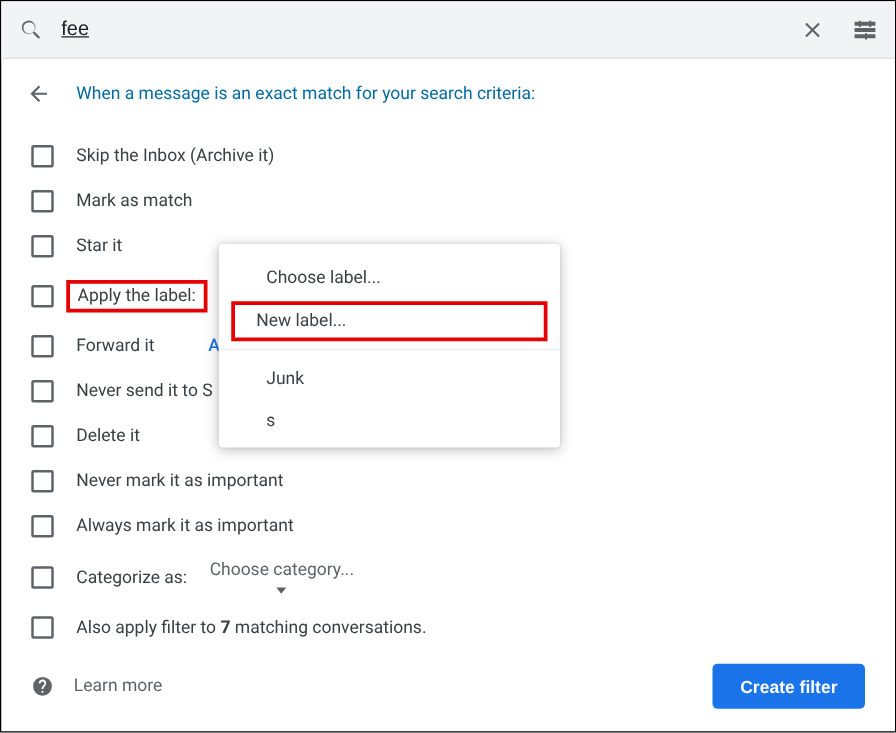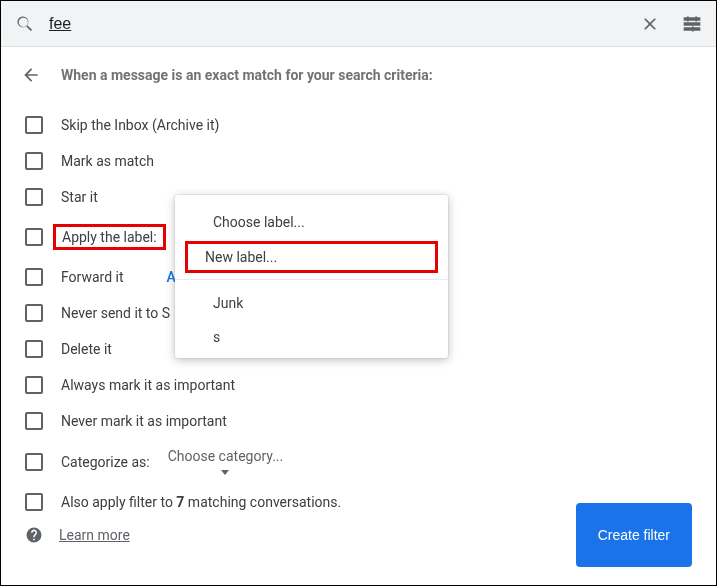--- a/index.html
+++ b/index.html
@@ -29,21 +29,21 @@
     background: transparent;
     font-size: 16px;
     color: #202124;
     outline: none;
     padding: 0 14px;
   }
   .searchbar .right-icons { display:flex; align-items:center; gap:22px; }
   .content { padding: 18px 20px 0 20px; position:relative; }
   .headerrow { display:flex; align-items:center; gap:20px; margin-bottom:22px; }
   .back-icon { color:#5f6368; width:20px; height:20px; }
-  .headerrow .htext { font-size:14px; color:#737373;font-weight:bold; }
+  .headerrow .htext { font-size:14px; color:#0369a1; }
   .option-row {
     display:flex; align-items:center; gap:18px;
     padding: 9px 4px;
     font-size:14px;
     color:#3c4043;
   }
   .checkbox {
     width:18px; height:18px;
     border:2px solid #5f6368;
     border-radius:2px;
@@ -73,27 +73,27 @@
     margin: 2px 10px 6px 10px;
     padding:5px 0 5px 17px;
   }
   .dropdown .dd-divider { height:1px; background:#e8eaed; margin:4px 0 6px; }
   .footer {
     position:absolute;
     bottom:18px; left:0; right:0;
     display:flex; align-items:center; justify-content:space-between;
     padding:0 24px;
   }
-  .footer-left { display:flex; align-items:center; gap:16px; color:#5f6368; font-size:14px;text-decoration:underline; }
+  .footer-left { display:flex; align-items:center; gap:16px; color:#5f6368; font-size:14px; }
   .q-icon { width:18px;height:18px;color:#5f6368; }
   .create-btn {
     background:#1a73e8; color:#fff;
     border:none; border-radius:4px;
-    font-size:14px; font-weight:400;
-    padding:24px 22px;
+    font-size:14px; font-weight:700;
+    padding:10px 22px;
     cursor:pointer;
   }
   .bold { font-weight:700; }
 </style>
 </head>
 <body>
 
 <div class="searchbar">
   <svg class="icon" viewBox="0 0 24 24" fill="currentColor">
       <path d="M15.5 14h-.79l-.28-.27a6.5 6.5 0 1 0-.7.7l.27.28v.79l5 5L20.49 19zM10 15.5A5.5 5.5 0 1 1 15.5 10 5.5 5.5 0 0 1 10 15.5z"></path>
@@ -144,25 +144,25 @@
   <div class="option-row">
     <span class="checkbox"></span>
     <span>Never send it to S</span>
   </div>
   <div class="option-row">
     <span class="checkbox"></span>
     <span>Delete it</span>
   </div>
   <div class="option-row">
     <span class="checkbox"></span>
-    <span>Always mark it as important</span>
+    <span>Never mark it as important</span>
   </div>
   <div class="option-row">
     <span class="checkbox"></span>
-    <span>Never mark it as important</span>
+    <span>Always mark it as important</span>
   </div>
   <div class="option-row">
     <span class="checkbox"></span>
     <span>Categorize as:</span>
     <span class="category-select">
       <span>Choose category...</span>
       <span class="caret"></span>
     </span>
   </div>
   <div class="option-row">

